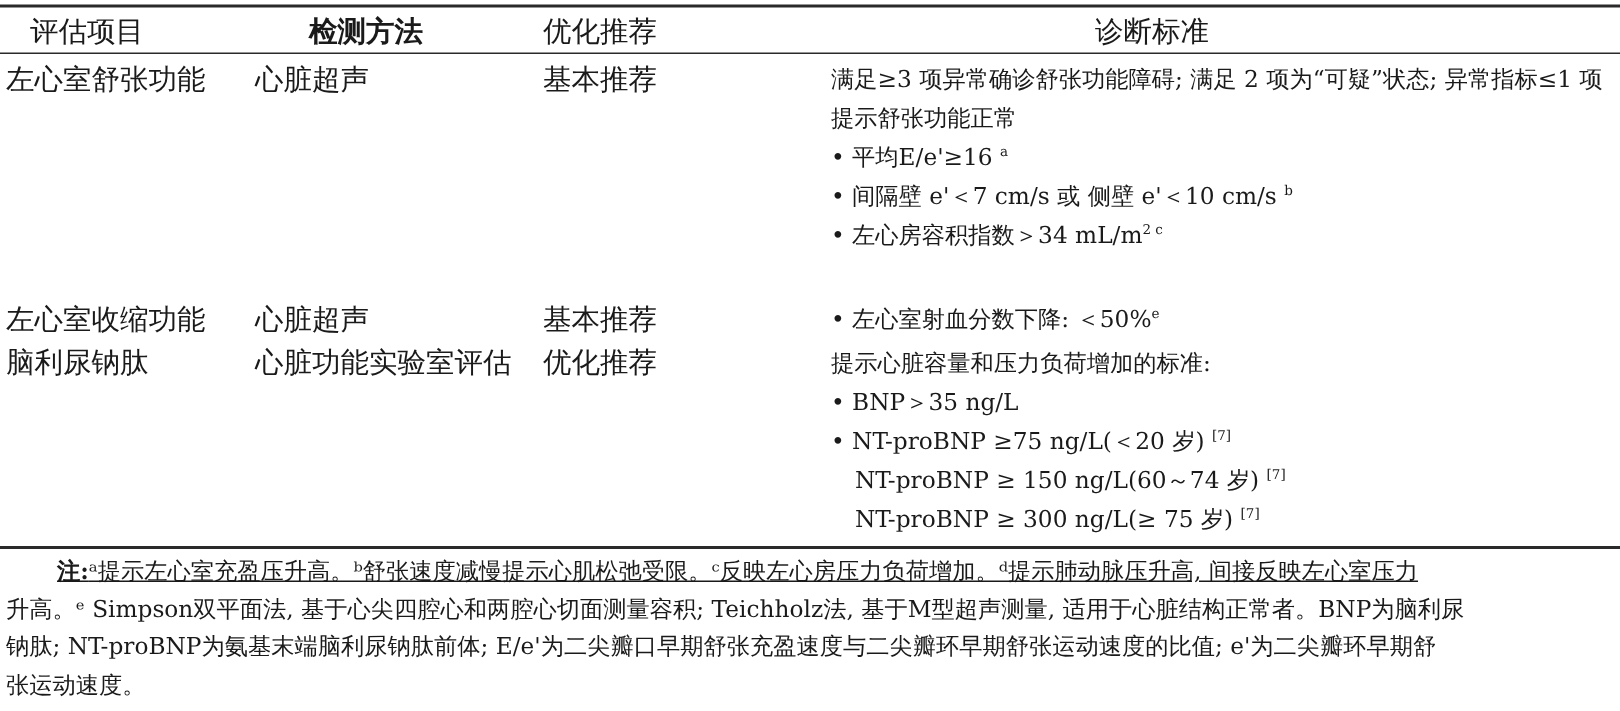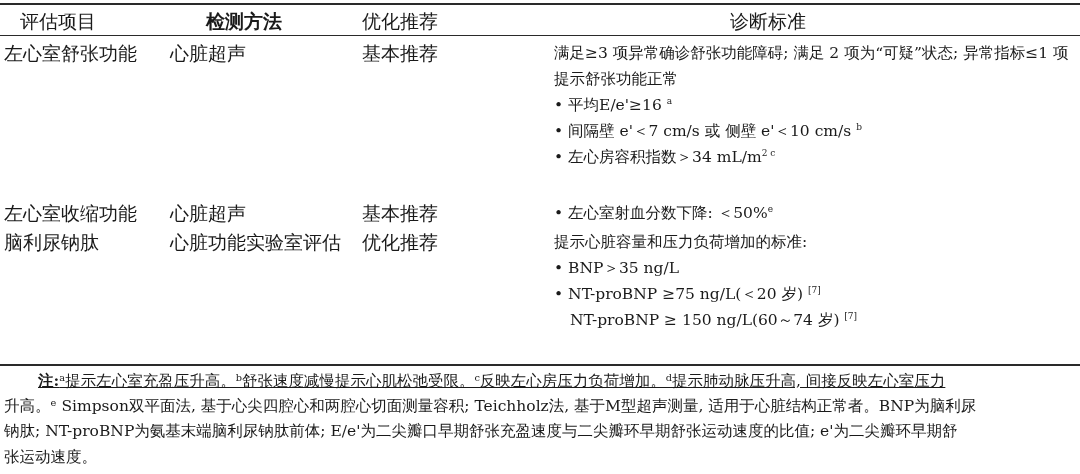--- a/index.html
+++ b/index.html
@@ -66,20 +66,21 @@
   </div>
 
   <div class="cell col1" style="top:229px">脑利尿钠肽</div>
   <div class="cell col2" style="top:229px">心脏功能实验室评估</div>
   <div class="cell col3" style="top:229px">优化推荐</div>
   <div class="crit-block" style="top:229px">
     <div class="crit-line"><span>提示心脏容量和压力负荷增加的标准:</span></div>
     <div class="crit-line"><span>• BNP＞35 ng/L</span></div>
     <div class="crit-line"><span>• NT-proBNP ≥75 ng/L(＜20 岁) </span><sup>[7]</sup></div>
     <div class="crit-line indent"><span>NT-proBNP ≥ 150 ng/L(60～74 岁) </span><sup>[7]</sup></div>
+    <div class="crit-line indent"><span>NT-proBNP ≥ 300 ng/L(≥ 75 岁) </span><sup>[7]</sup></div>
   </div>
 </div>
 
 <div class="notes">
   <div class="note-line first"><span class="note-label">注:</span><span>ᵃ提示左心室充盈压升高。ᵇ舒张速度减慢提示心肌松弛受限。ᶜ反映左心房压力负荷增加。ᵈ提示肺动脉压升高, 间接反映左心室压力</span></div>
   <div class="note-line">升高。ᵉ Simpson双平面法, 基于心尖四腔心和两腔心切面测量容积; Teichholz法, 基于M型超声测量, 适用于心脏结构正常者。BNP为脑利尿</div>
   <div class="note-line">钠肽; NT-proBNP为氨基末端脑利尿钠肽前体; E/e'为二尖瓣口早期舒张充盈速度与二尖瓣环早期舒张运动速度的比值; e'为二尖瓣环早期舒</div>
   <div class="note-line">张运动速度。</div>
 </div>
 

